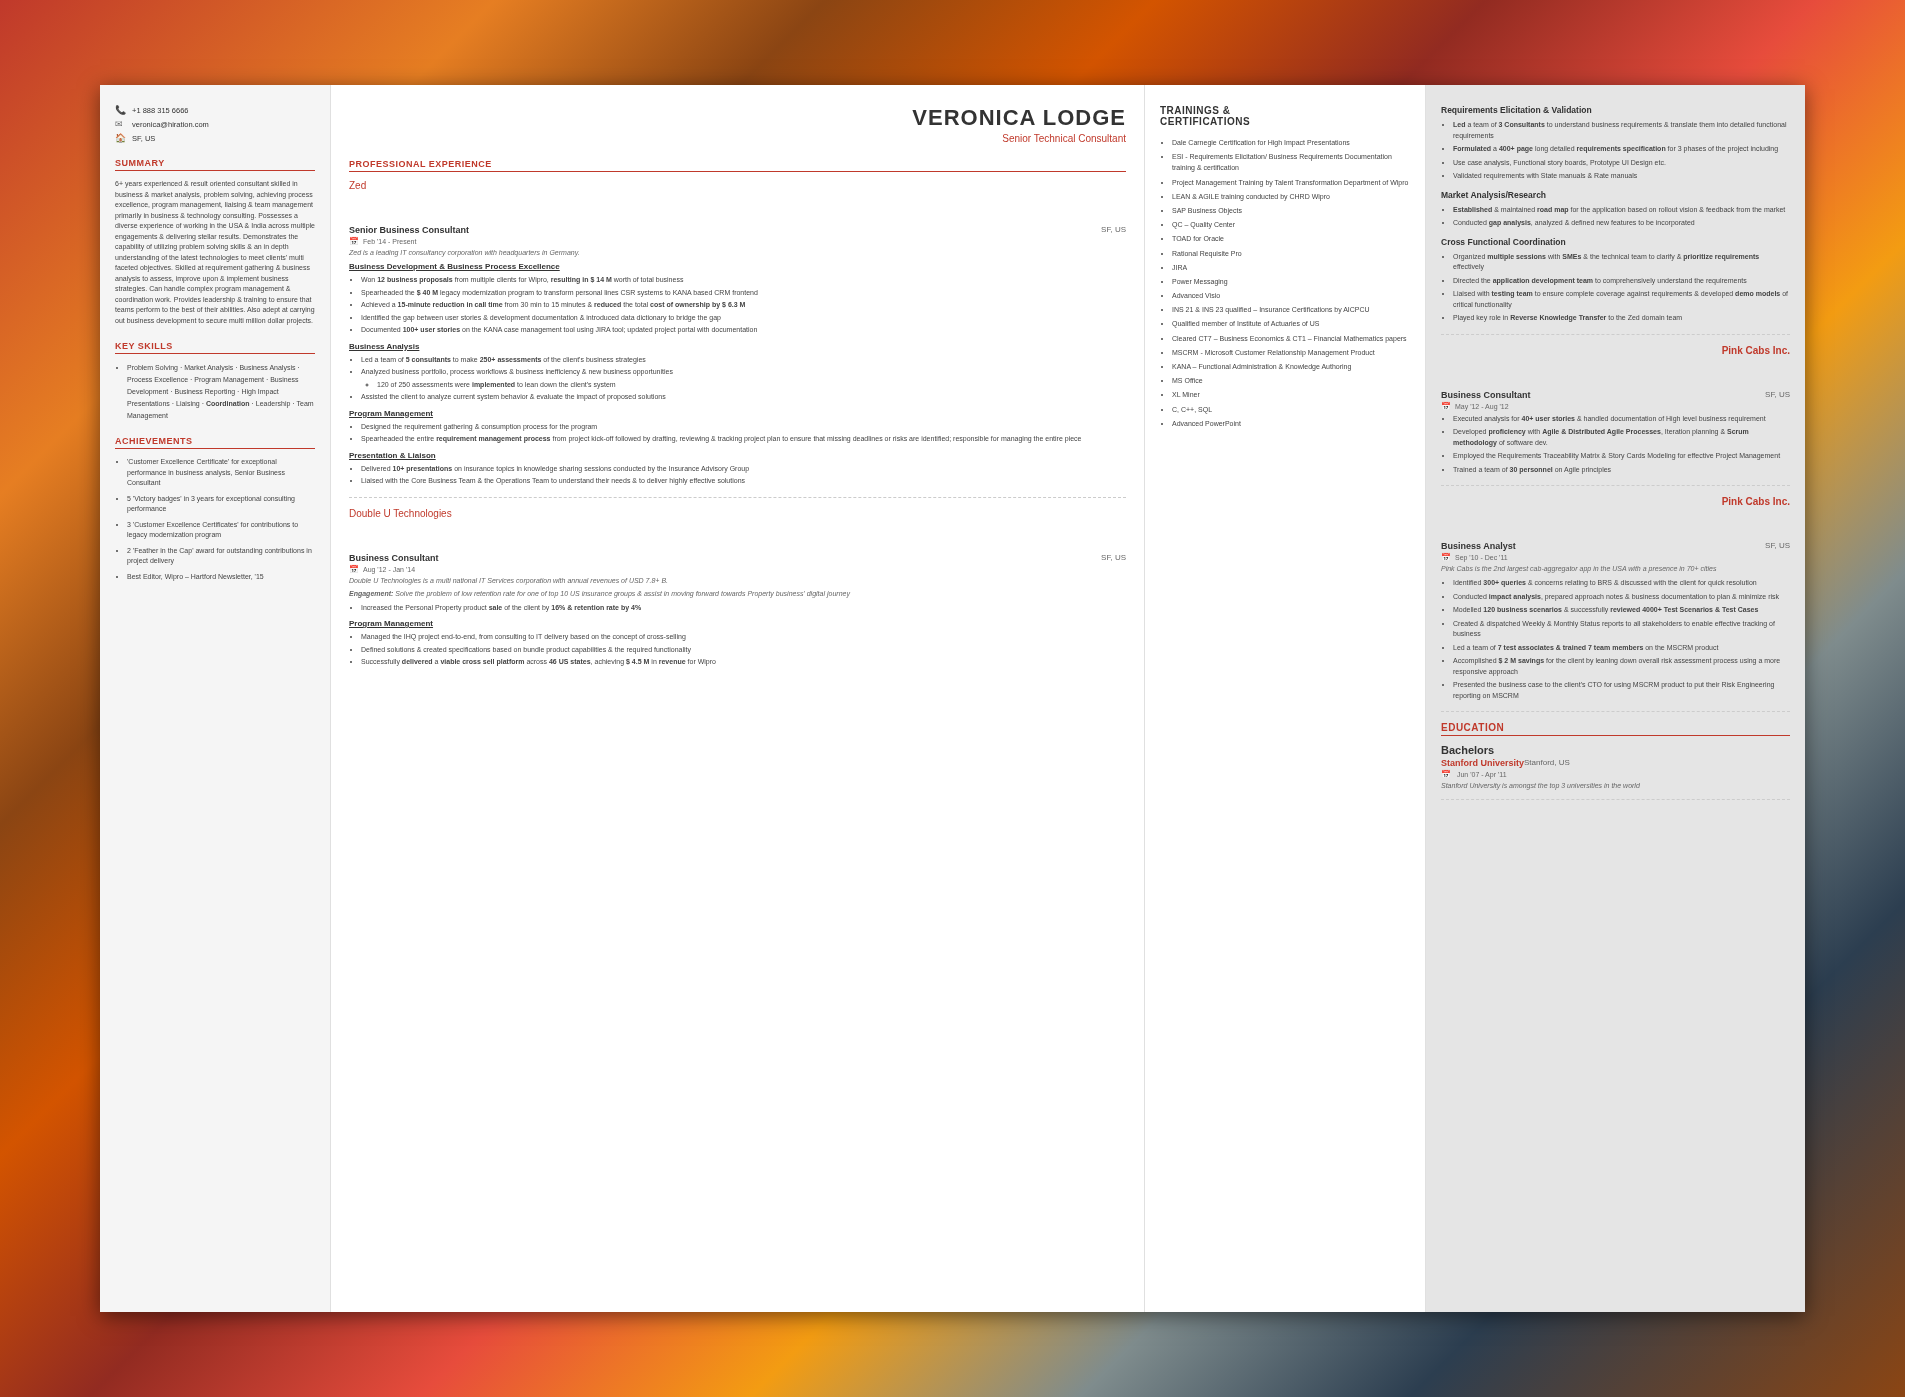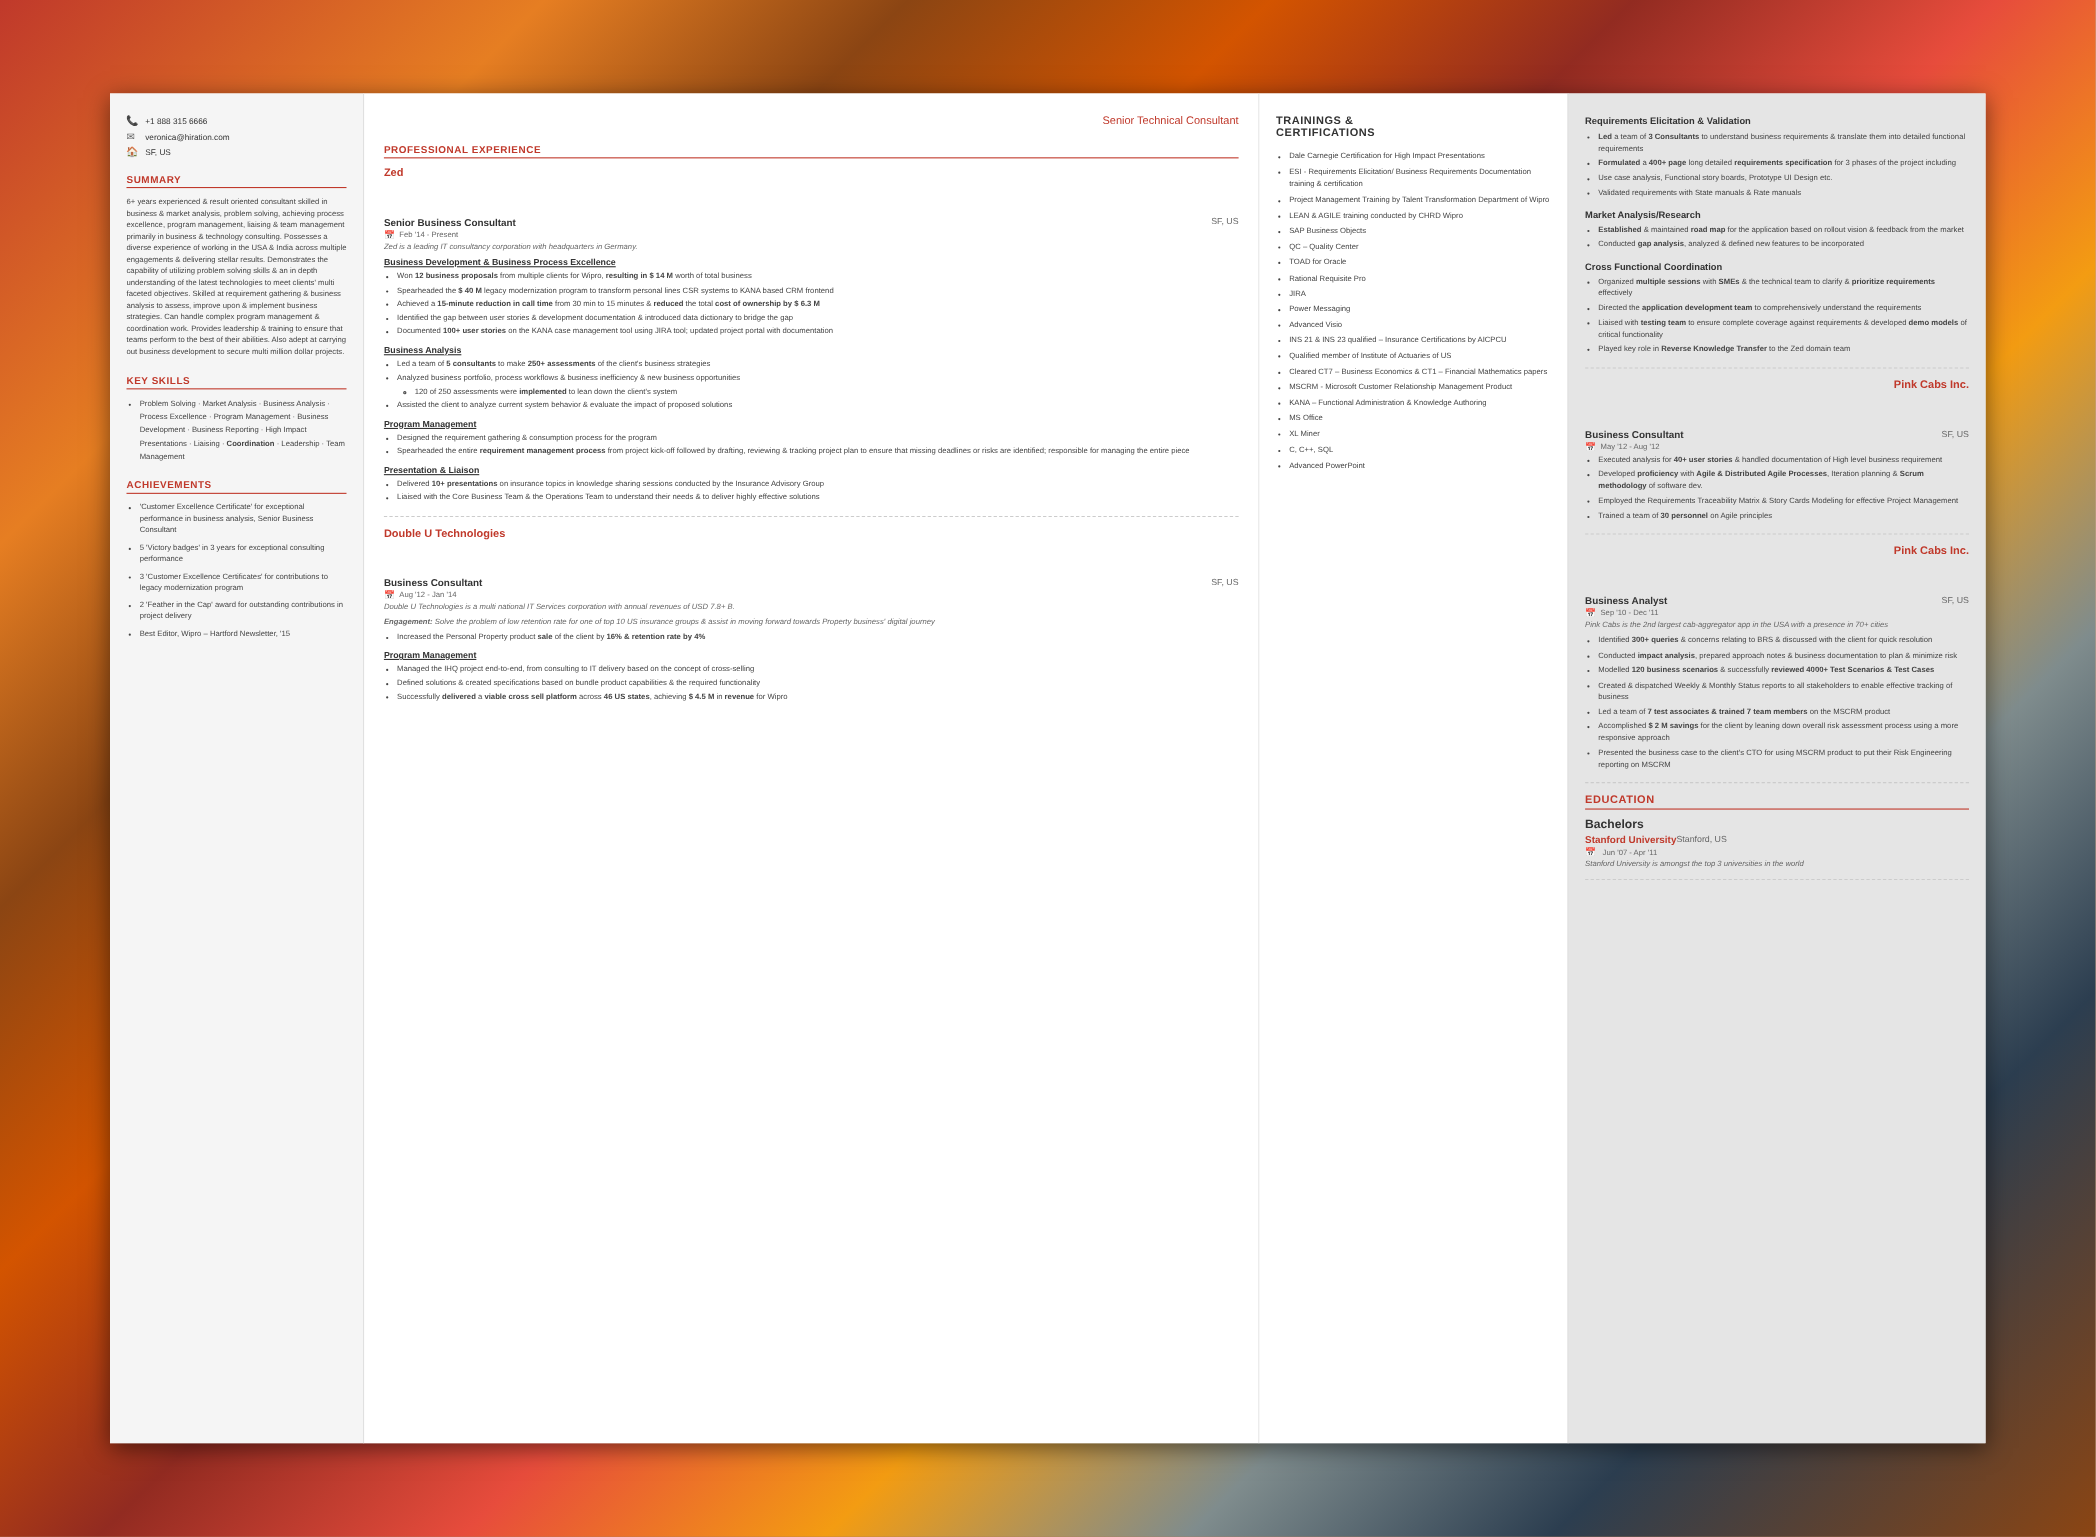--- a/index.html
+++ b/index.html
@@ -146,21 +146,21 @@
       font-weight: bold;
       color: #c0392b;
       border-bottom: 1px solid #c0392b;
       padding-bottom: 2px;
       margin-bottom: 8px;
       letter-spacing: 0.5px;
     }
 
     .company-name {
       font-size: 10px;
-      font-weight: bold;
+      font-weight: normal;
       color: #c0392b;
       margin-bottom: 1px;
     }
 
     .job-title-row {
       display: flex;
       justify-content: space-between;
       margin-bottom: 2px;
       margin-top: 34px;
     }
@@ -400,20 +400,21 @@
         <li>'Customer Excellence Certificate' for exceptional performance in business analysis, Senior Business Consultant</li>
         <li>5 'Victory badges' in 3 years for exceptional consulting performance</li>
         <li>3 'Customer Excellence Certificates' for contributions to legacy modernization program</li>
         <li>2 'Feather in the Cap' award for outstanding contributions in project delivery</li>
         <li>Best Editor, Wipro – Hartford Newsletter, '15</li>
       </ul>
     </div>
   </div>
 
   <div class="middle-panel">
+    <div class="resume-name">VERONICA LODGE</div>
     <div class="resume-title">Senior Technical Consultant</div>
 
     <div class="prof-exp-title">PROFESSIONAL EXPERIENCE</div>
 
     <div class="company-name">Zed</div>
     <div class="job-title-row">
       <span class="job-title">Senior Business Consultant</span>
       <span class="job-location">SF, US</span>
     </div>
     <div class="job-dates">

